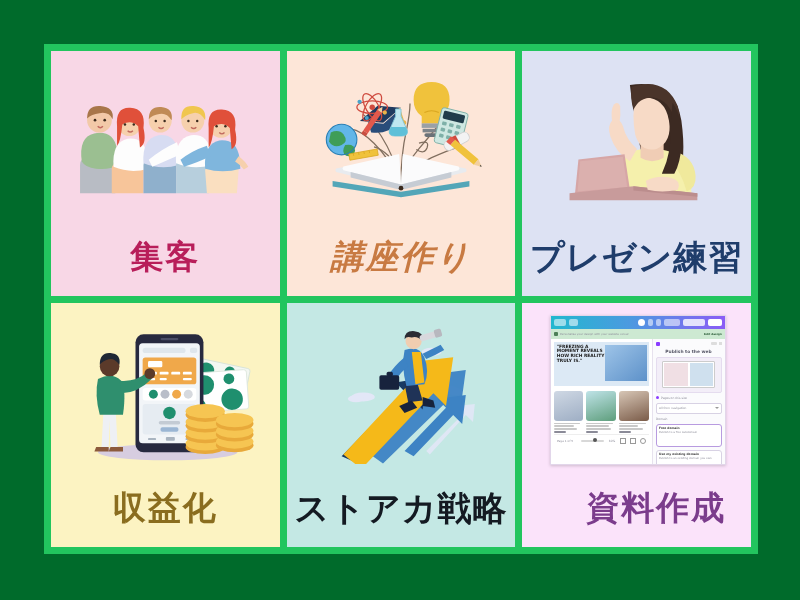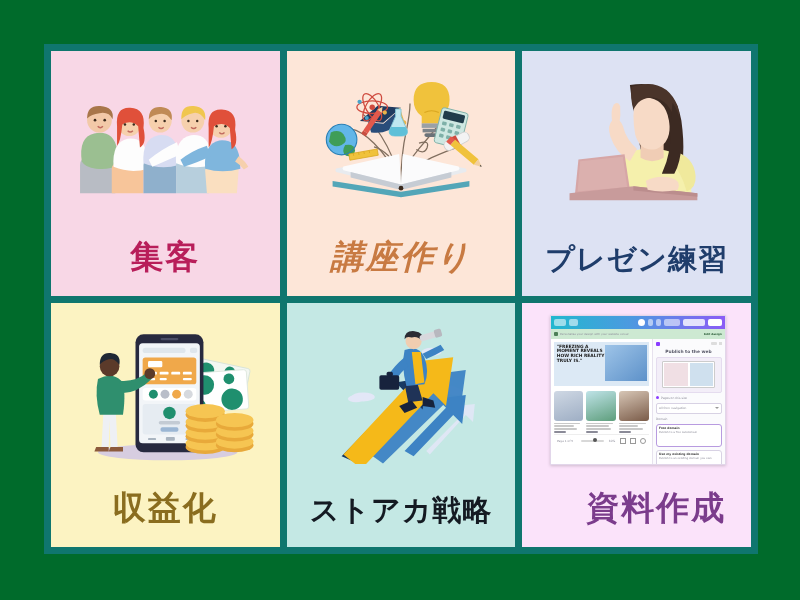--- a/index.html
+++ b/index.html
@@ -19,21 +19,21 @@
     height: 600px;
     background: #006b2b;
   }
   
   #frame {
     position: absolute;
     left: 44px;
     top: 44px;
     width: 714px;
     height: 510px;
-    background: #0f766e;
+    background: #22c55e;
     box-sizing: border-box;
     padding: 7px;
   }
   #grid {
     display: grid;
     grid-template-columns: repeat(3, 1fr);
     grid-template-rows: repeat(2, 1fr);
     gap: 7px;
     width: 100%;
     height: 100%;
@@ -60,21 +60,21 @@
     left: 0;
     right: 0;
     bottom: 22px;
     text-align: center;
     font-size: 33px;
     font-weight: 700;
     letter-spacing: 2px;
     line-height: 1;
     white-space: nowrap;
   }
-  .label.small { font-size: 29px; letter-spacing: 1px; }
+  .label.small { font-size: 34px; letter-spacing: 1px; }
   .label.gothic {
     font-family: "DejaVu Sans", "Liberation Sans", sans-serif;
     font-weight: 700;
   }
 
   
 
   
 
   

